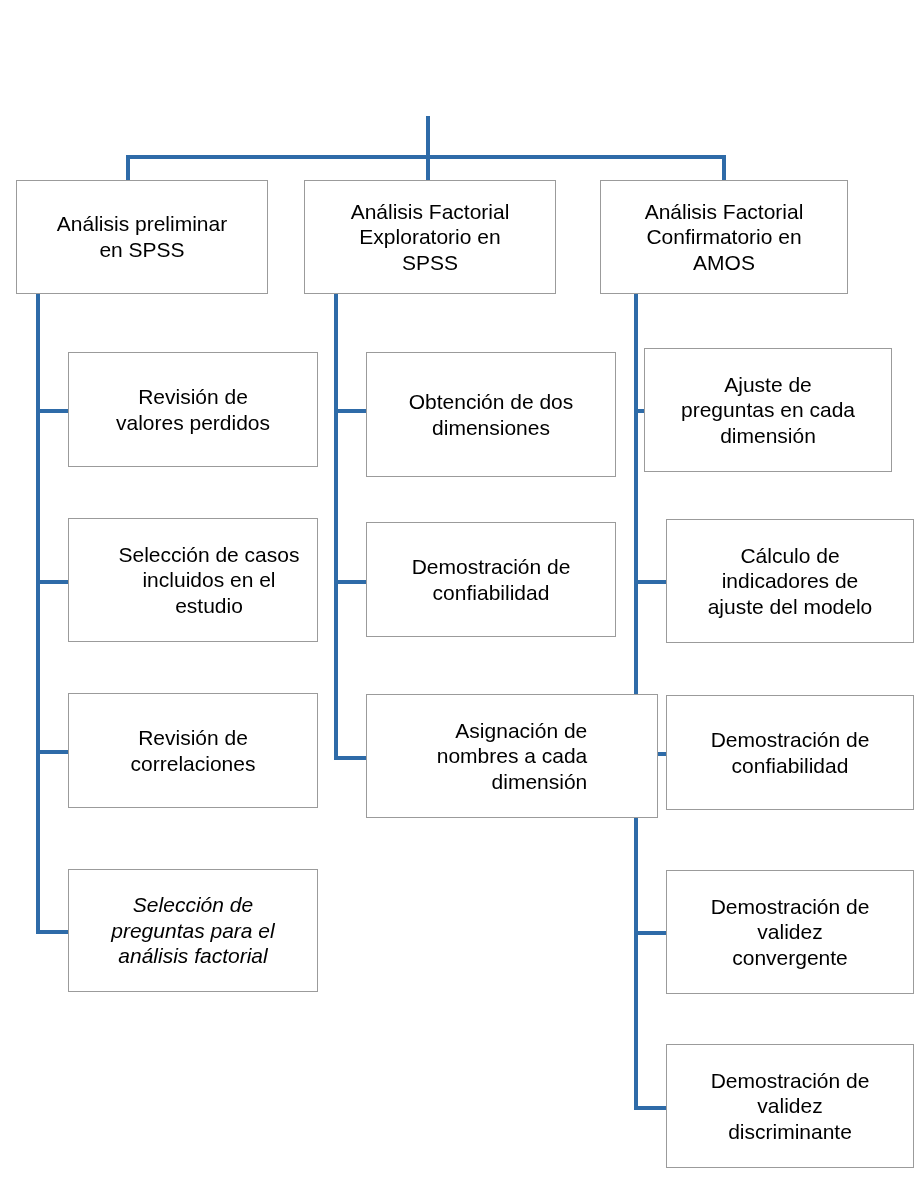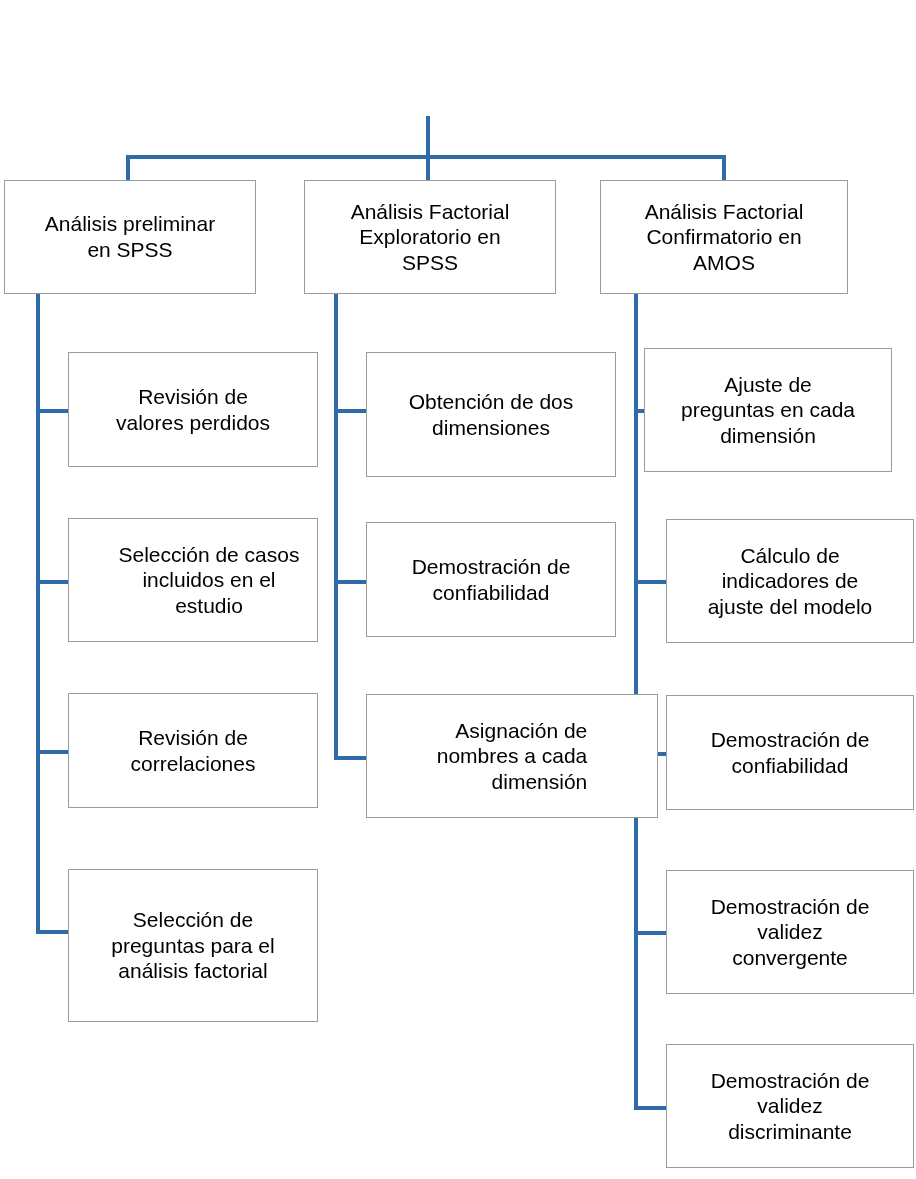--- a/index.html
+++ b/index.html
@@ -66,39 +66,39 @@
   <div class="conn h" style="left:334px; top:756px; width:32px;"></div>
 
   <div class="conn v" style="left:634px; top:294px; height:815px;"></div>
   <div class="conn h" style="left:634px; top:409px; width:32px;"></div>
   <div class="conn h" style="left:634px; top:580px; width:32px;"></div>
   <div class="conn h" style="left:634px; top:752px; width:32px;"></div>
   <div class="conn h" style="left:634px; top:931px; width:32px;"></div>
   <div class="conn h" style="left:634px; top:1106px; width:32px;"></div>
 
 
-  <div class="node" style="left:4px; top:180px; width:252px; height:114px;">Análisis preliminar
+  <div class="node" style="left:16px; top:180px; width:252px; height:114px;">Análisis preliminar
 en SPSS</div>
 
   <div class="node" style="left:304px; top:180px; width:252px; height:114px;">Análisis Factorial
 Exploratorio en
 SPSS</div>
 
   <div class="node" style="left:600px; top:180px; width:248px; height:114px;">Análisis Factorial
 Confirmatorio en
 AMOS</div>
 
   <div class="node" style="left:68px; top:352px; width:250px; height:115px;">Revisión de
 valores perdidos</div>
   <div class="node" style="left:68px; top:518px; width:250px; height:124px;padding-left:36px;">Selección de casos
 incluidos en el
 estudio</div>
   <div class="node" style="left:68px; top:693px; width:250px; height:115px;">Revisión de
 correlaciones</div>
-  <div class="node" style="left:68px; top:869px; width:250px; height:153px;">Selección de
+  <div class="node" style="left:68px; top:869px; width:250px; height:123px;font-style:italic;">Selección de
 preguntas para el
 análisis factorial</div>
 
   <div class="node" style="left:366px; top:352px; width:250px; height:125px;">Obtención de dos
 dimensiones</div>
   <div class="node" style="left:366px; top:522px; width:250px; height:115px;">Demostración de
 confiabilidad</div>
   <div class="node" style="left:366px; top:694px; width:292px; height:124px;text-align:right;">Asignación de
 nombres a cada
 dimensión</div>

